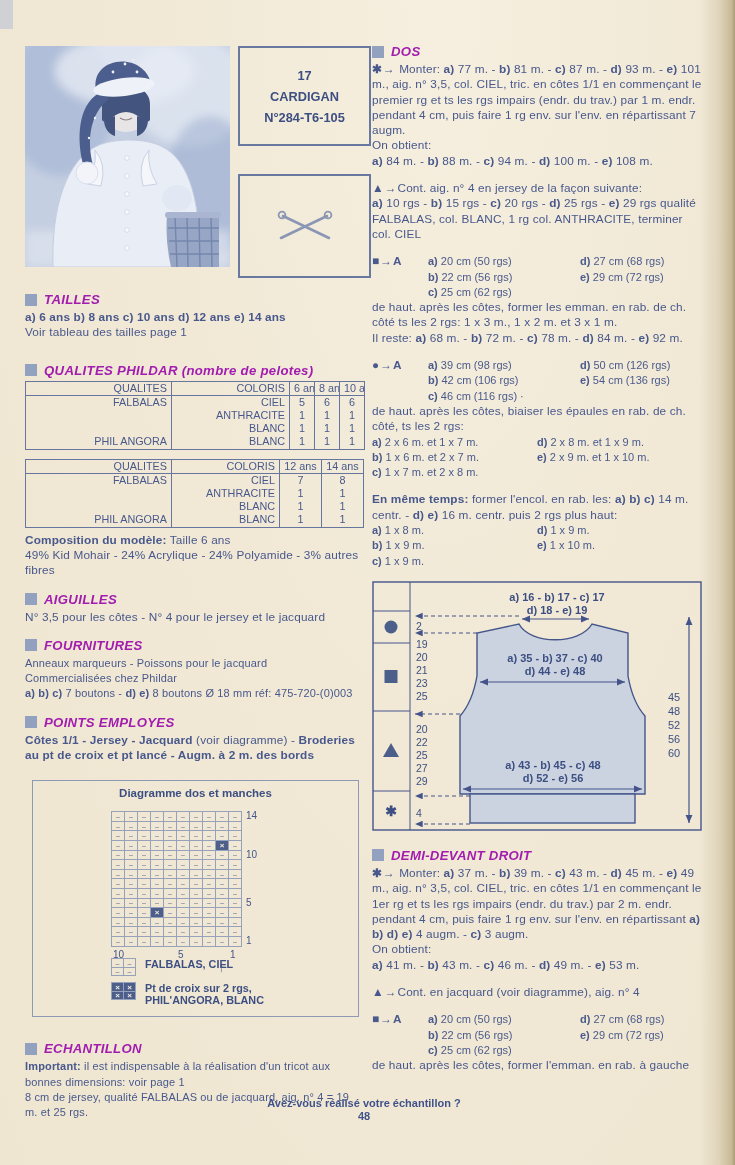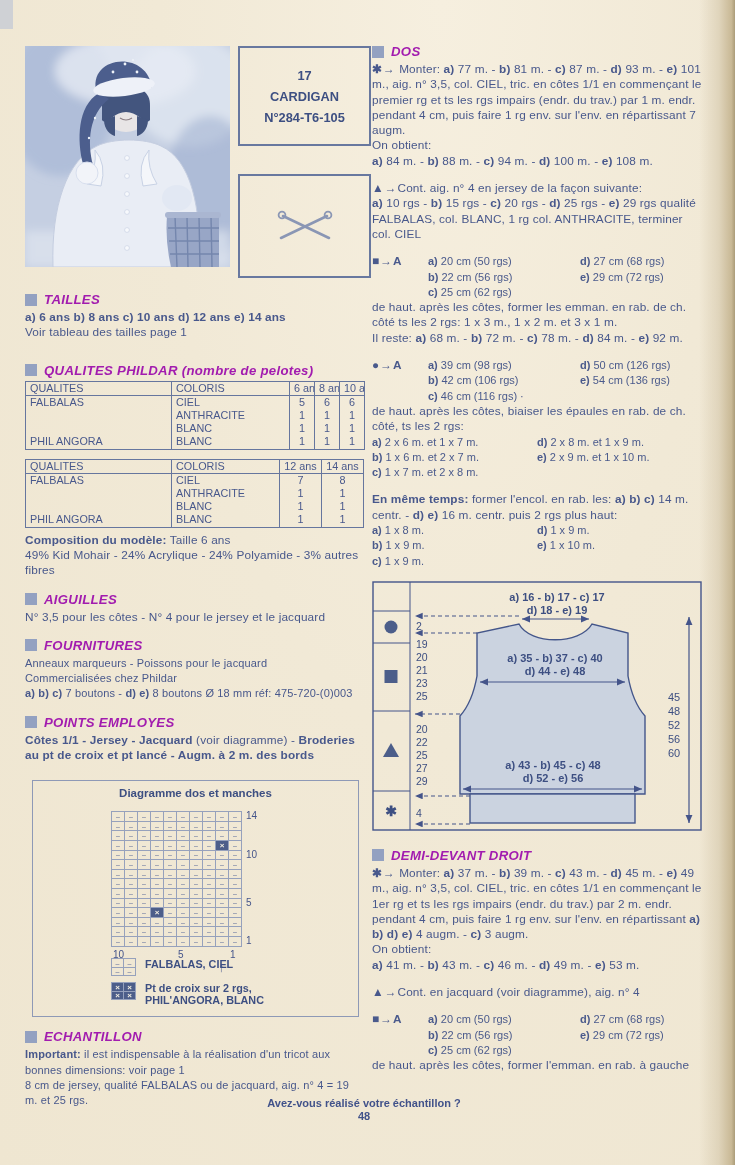--- a/index.html
+++ b/index.html
@@ -24,21 +24,21 @@
   .photo-row{display:flex;gap:8px}
   #photo{width:205px;height:221px;flex:none}
   .side-boxes{display:flex;flex-direction:column;gap:28px}
   .pat-box{width:133px;border:2px solid #68789f;display:flex;flex-direction:column;align-items:center;justify-content:center;text-align:center}
   #pat-box-1{height:100px;gap:6px}
   #pat-box-2{height:104px}
   #pat-box-1 div{font-weight:bold;font-size:12.8px;color:#3d4f82}
   
   table{border-collapse:collapse;width:100%;font-size:10.8px;line-height:13.2px;color:#48588c;table-layout:fixed}
   table{border:1.2px solid #66769e}
-  th,td{border-left:1px solid #66769e;padding:0 4px;text-align:left;font-weight:normal;overflow:hidden;white-space:nowrap}
+  th,td{border-left:1px solid #66769e;padding:0 4px;text-align:right;font-weight:normal;overflow:hidden;white-space:nowrap}
   thead th{border-bottom:1px solid #66769e}
   th.num,td.num{text-align:center}
   
   .optblock{display:flex;margin:12px 0 0 0}
   .optblock .mk{width:56px;flex:none;font-weight:bold;font-size:11.8px;letter-spacing:1px}
   .optblock .optc1{width:152px;flex:none}
   .optblock .optc2{flex:1}
   .opt-line{font-size:11px;line-height:15.3px}
   .gap{margin-top:12px}
   .pmk{font-weight:bold;letter-spacing:1px}
@@ -451,21 +451,21 @@
   <div class="chart-lab" style="left: 213px; top: 29px;">14</div>
       <div class="chart-lab" style="left: 213px; top: 67.4px;">10</div>
       <div class="chart-lab" style="left: 213px; top: 115.4px;">5</div>
       <div class="chart-lab" style="left: 213px; top: 153.8px;">1</div>
       <div class="chart-lab" style="left: 80px; top: 167.4px;">10</div>
       <div class="chart-lab" style="left: 145px; top: 167.4px;">5</div>
       <div class="chart-lab" style="left: 197px; top: 167.4px;">1</div>
       <div class="chart-arrow" style="left: 185px; top: 179.4px;">↑</div>
     </div>
 
-  <div style="margin-top:12px">
+  <div style="margin-top:24px">
     <div class="sec-h">
         <span class="sq"></span>
       <span class="sec-title">ECHANTILLON</span>
       </div>
     <div class="txt">
         <div class="opt-line"><b>Important:</b> il est indispensable à la réalisation d'un tricot aux bonnes dimensions: voir page 1</div>
         <div class="opt-line">8 cm de jersey, qualité FALBALAS ou de jacquard, aig. n° 4 = 19 m. et 25 rgs.</div>
       </div>
   </div>
 </div>

